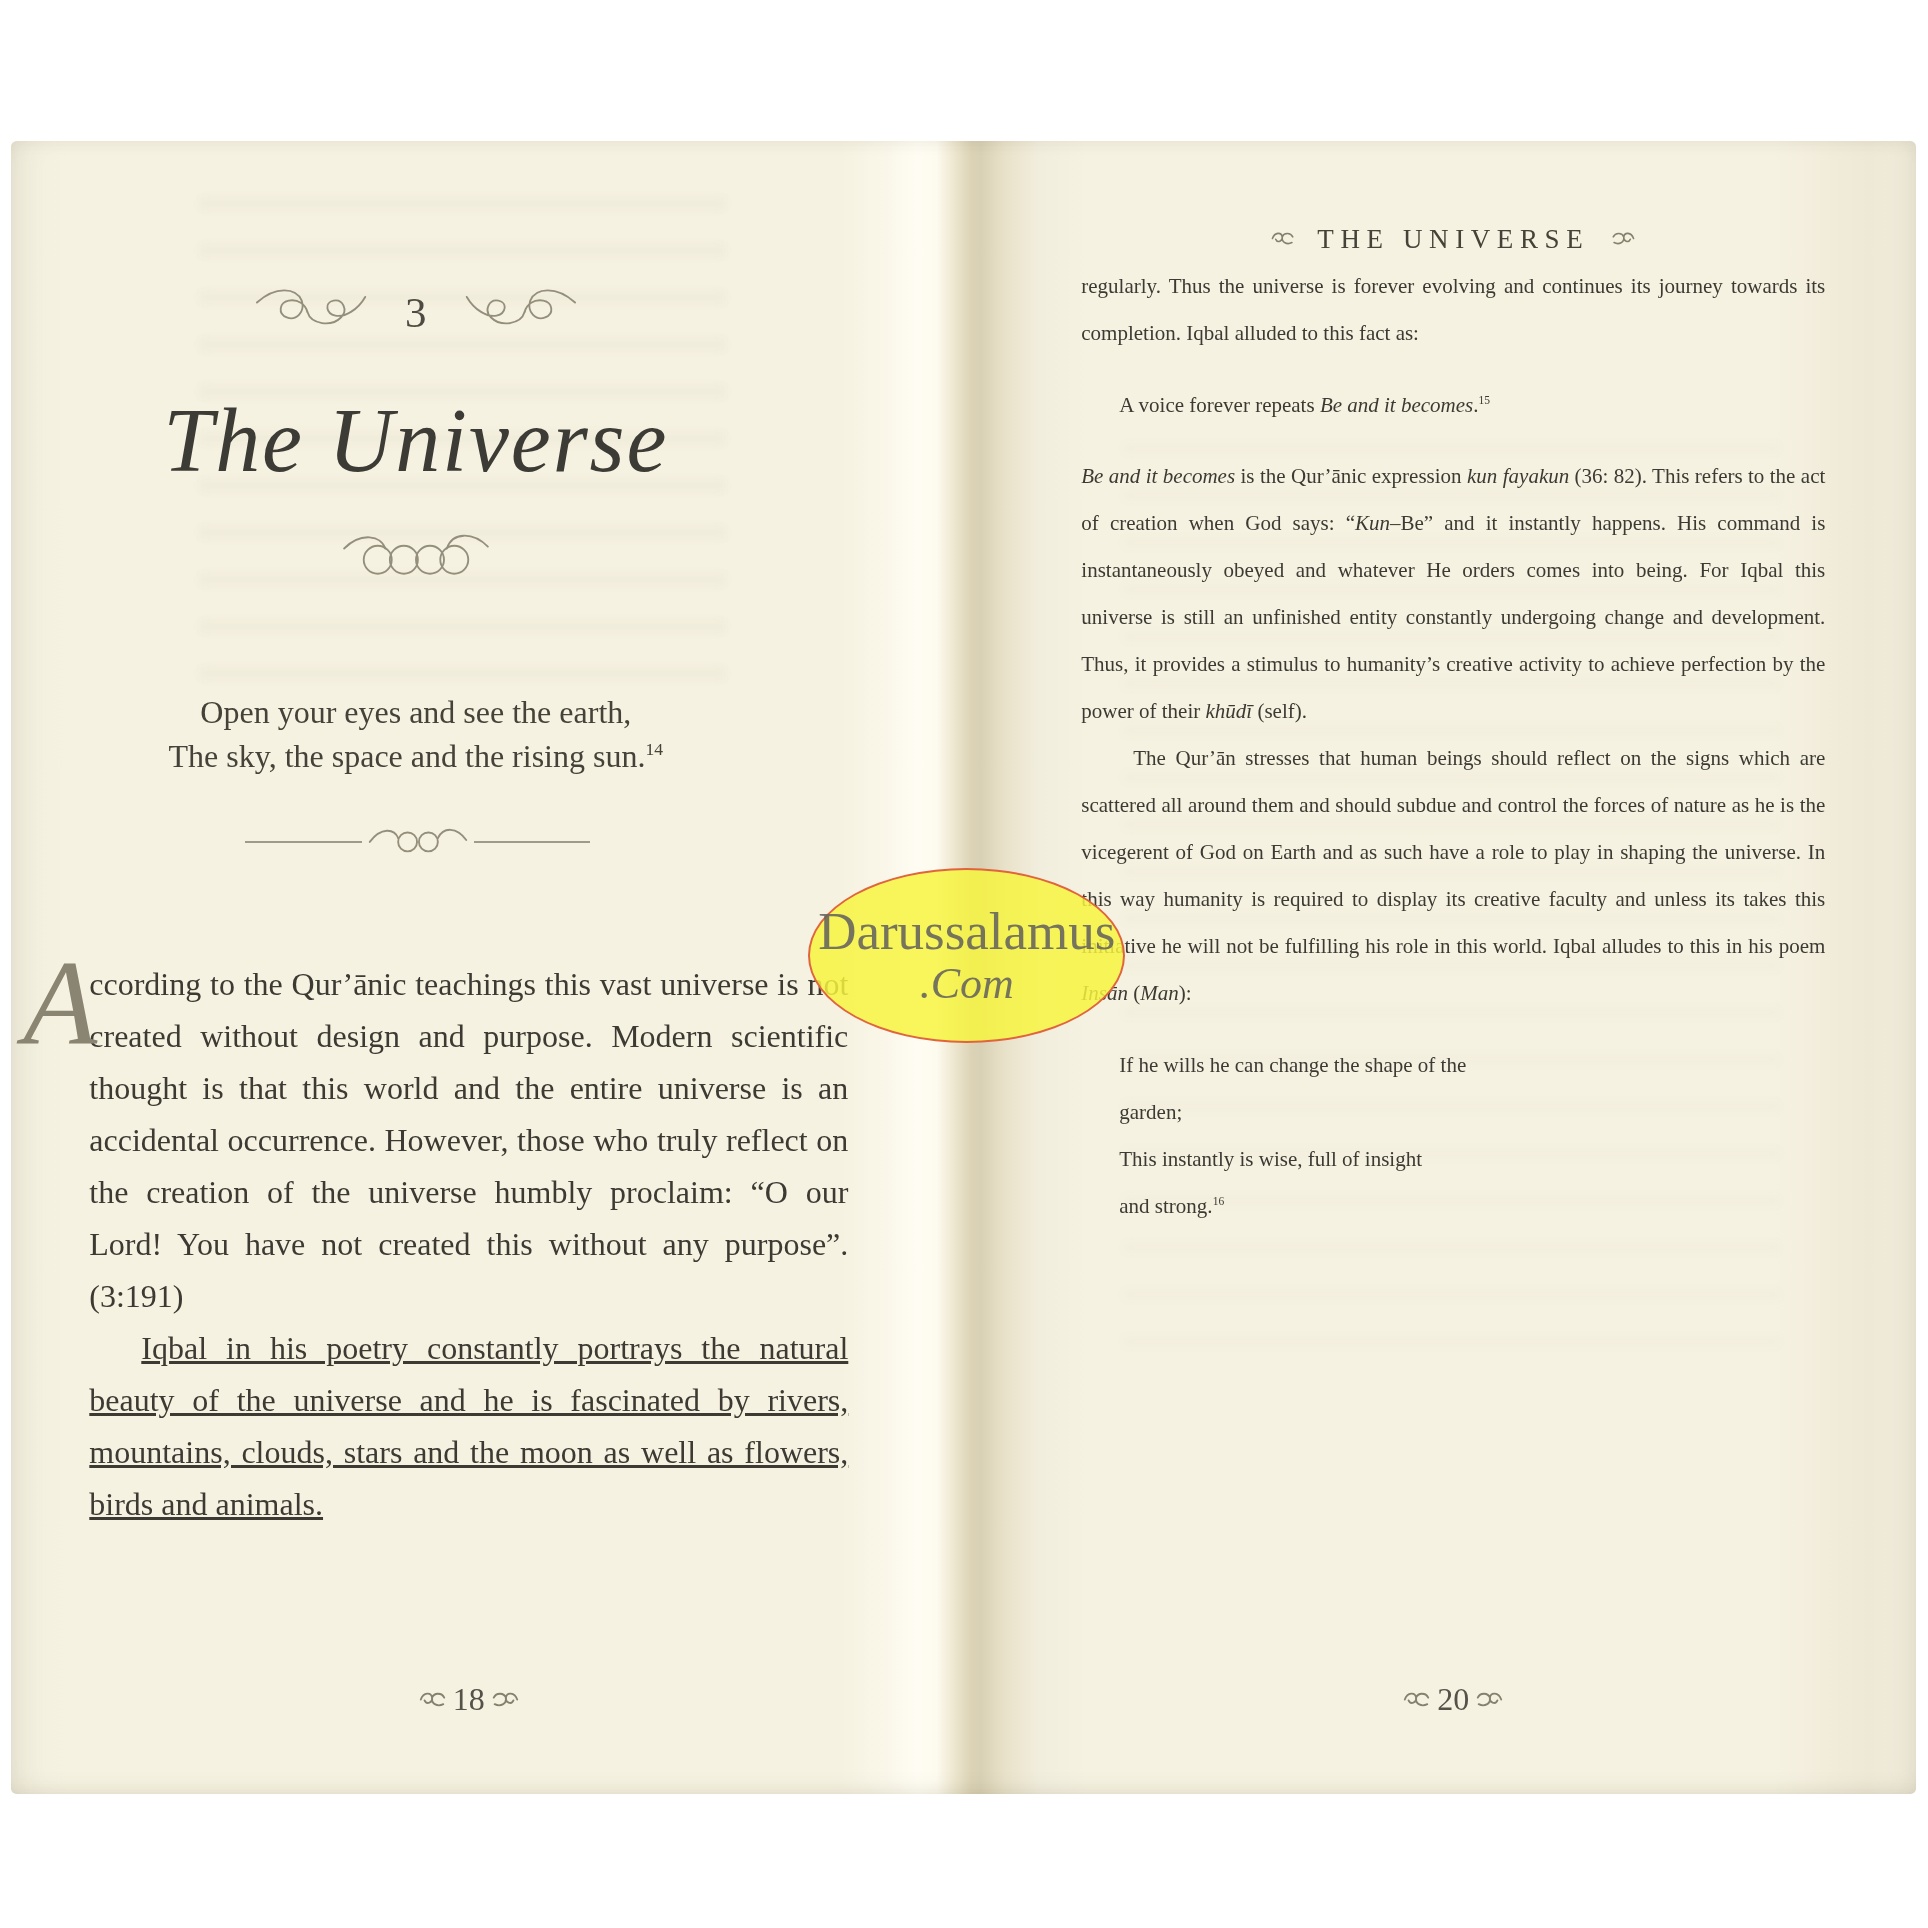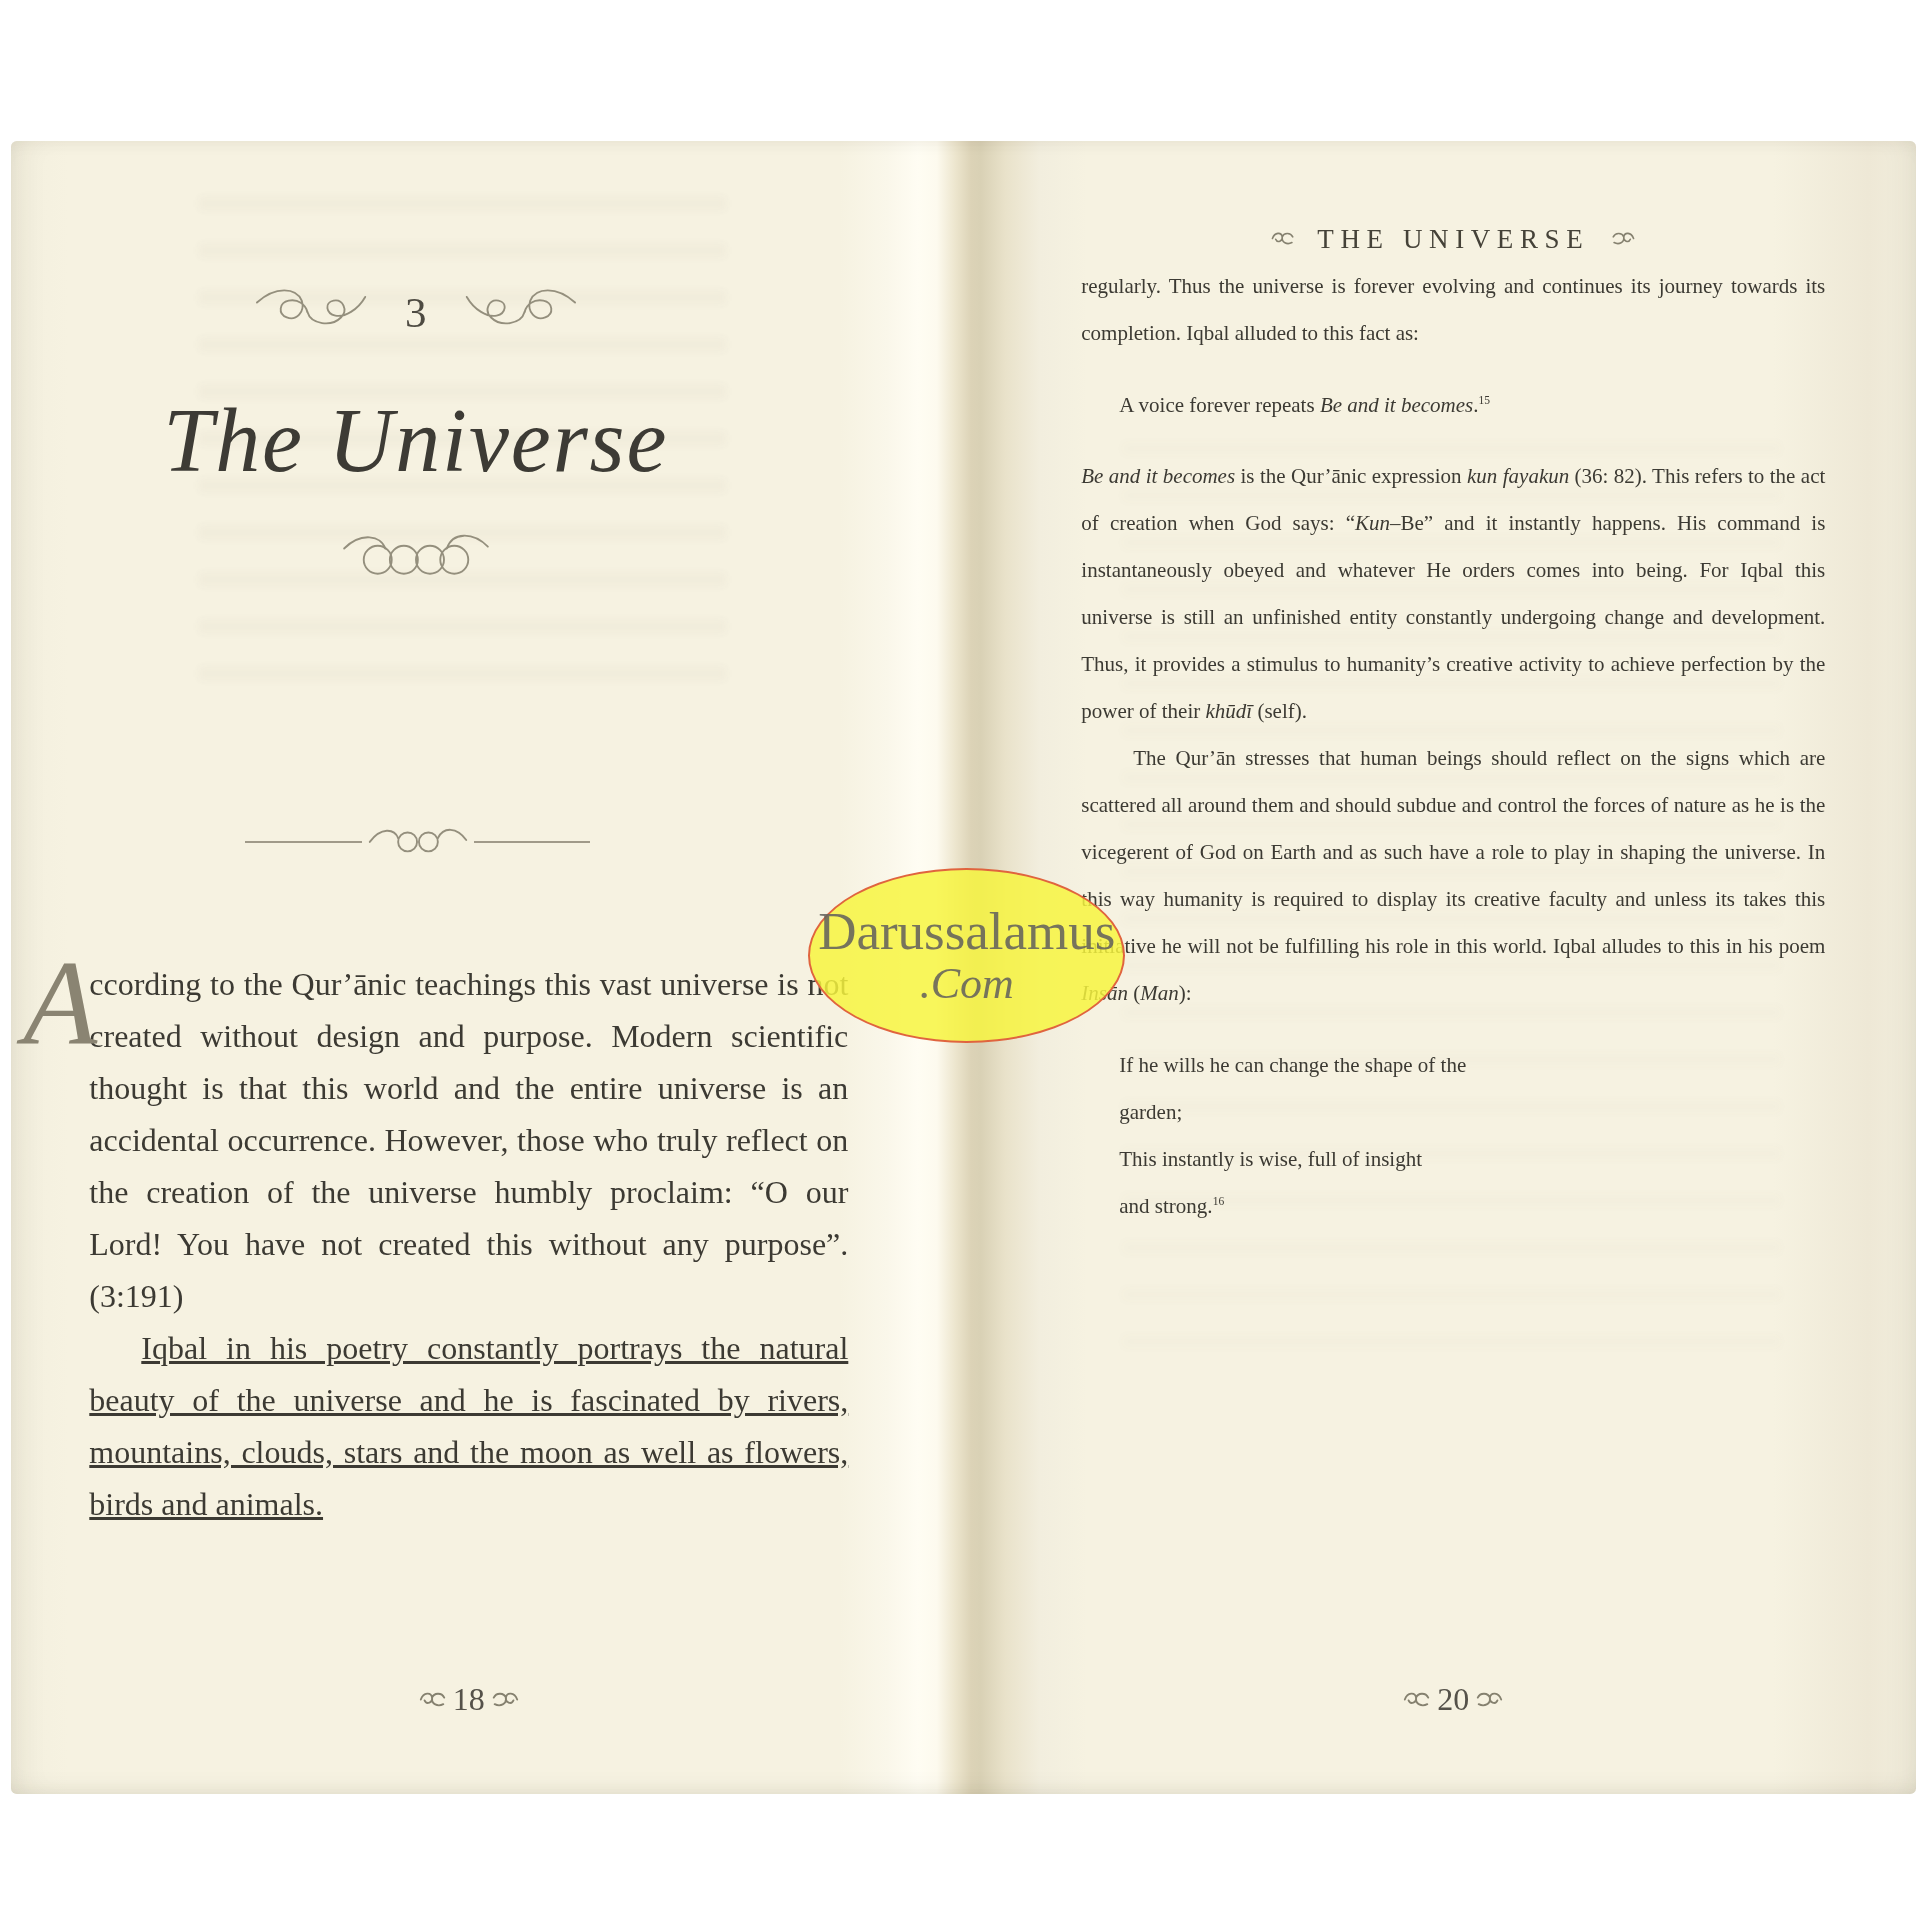--- a/index.html
+++ b/index.html
@@ -121,20 +121,24 @@
           <path d="M8,22 C26,4 48,8 52,22"></path>
           <circle cx="44" cy="34" r="15"></circle>
           <circle cx="72" cy="34" r="15"></circle>
           <circle cx="100" cy="34" r="15"></circle>
           <circle cx="126" cy="34" r="15"></circle>
           <path d="M118,22 C124,4 146,4 162,20"></path>
         </svg>
       </div>
     </div>
 
+    <div class="epigraph">
+      <div><span>Open your eyes and see the earth,</span></div>
+      <div><span>The sky, the space and the rising sun.</span><sup>14</sup></div>
+    </div>
 
     <div class="divider">
       <span class="rule"></span>
       <span>
         <svg class="orn-svg" width="104" height="38" viewBox="0 0 110 40">
           <path d="M4,22 C16,6 30,8 34,18"></path>
           <circle cx="44" cy="22" r="10"></circle>
           <circle cx="66" cy="22" r="10"></circle>
           <path d="M76,18 C82,6 96,6 106,20"></path>
         </svg>

